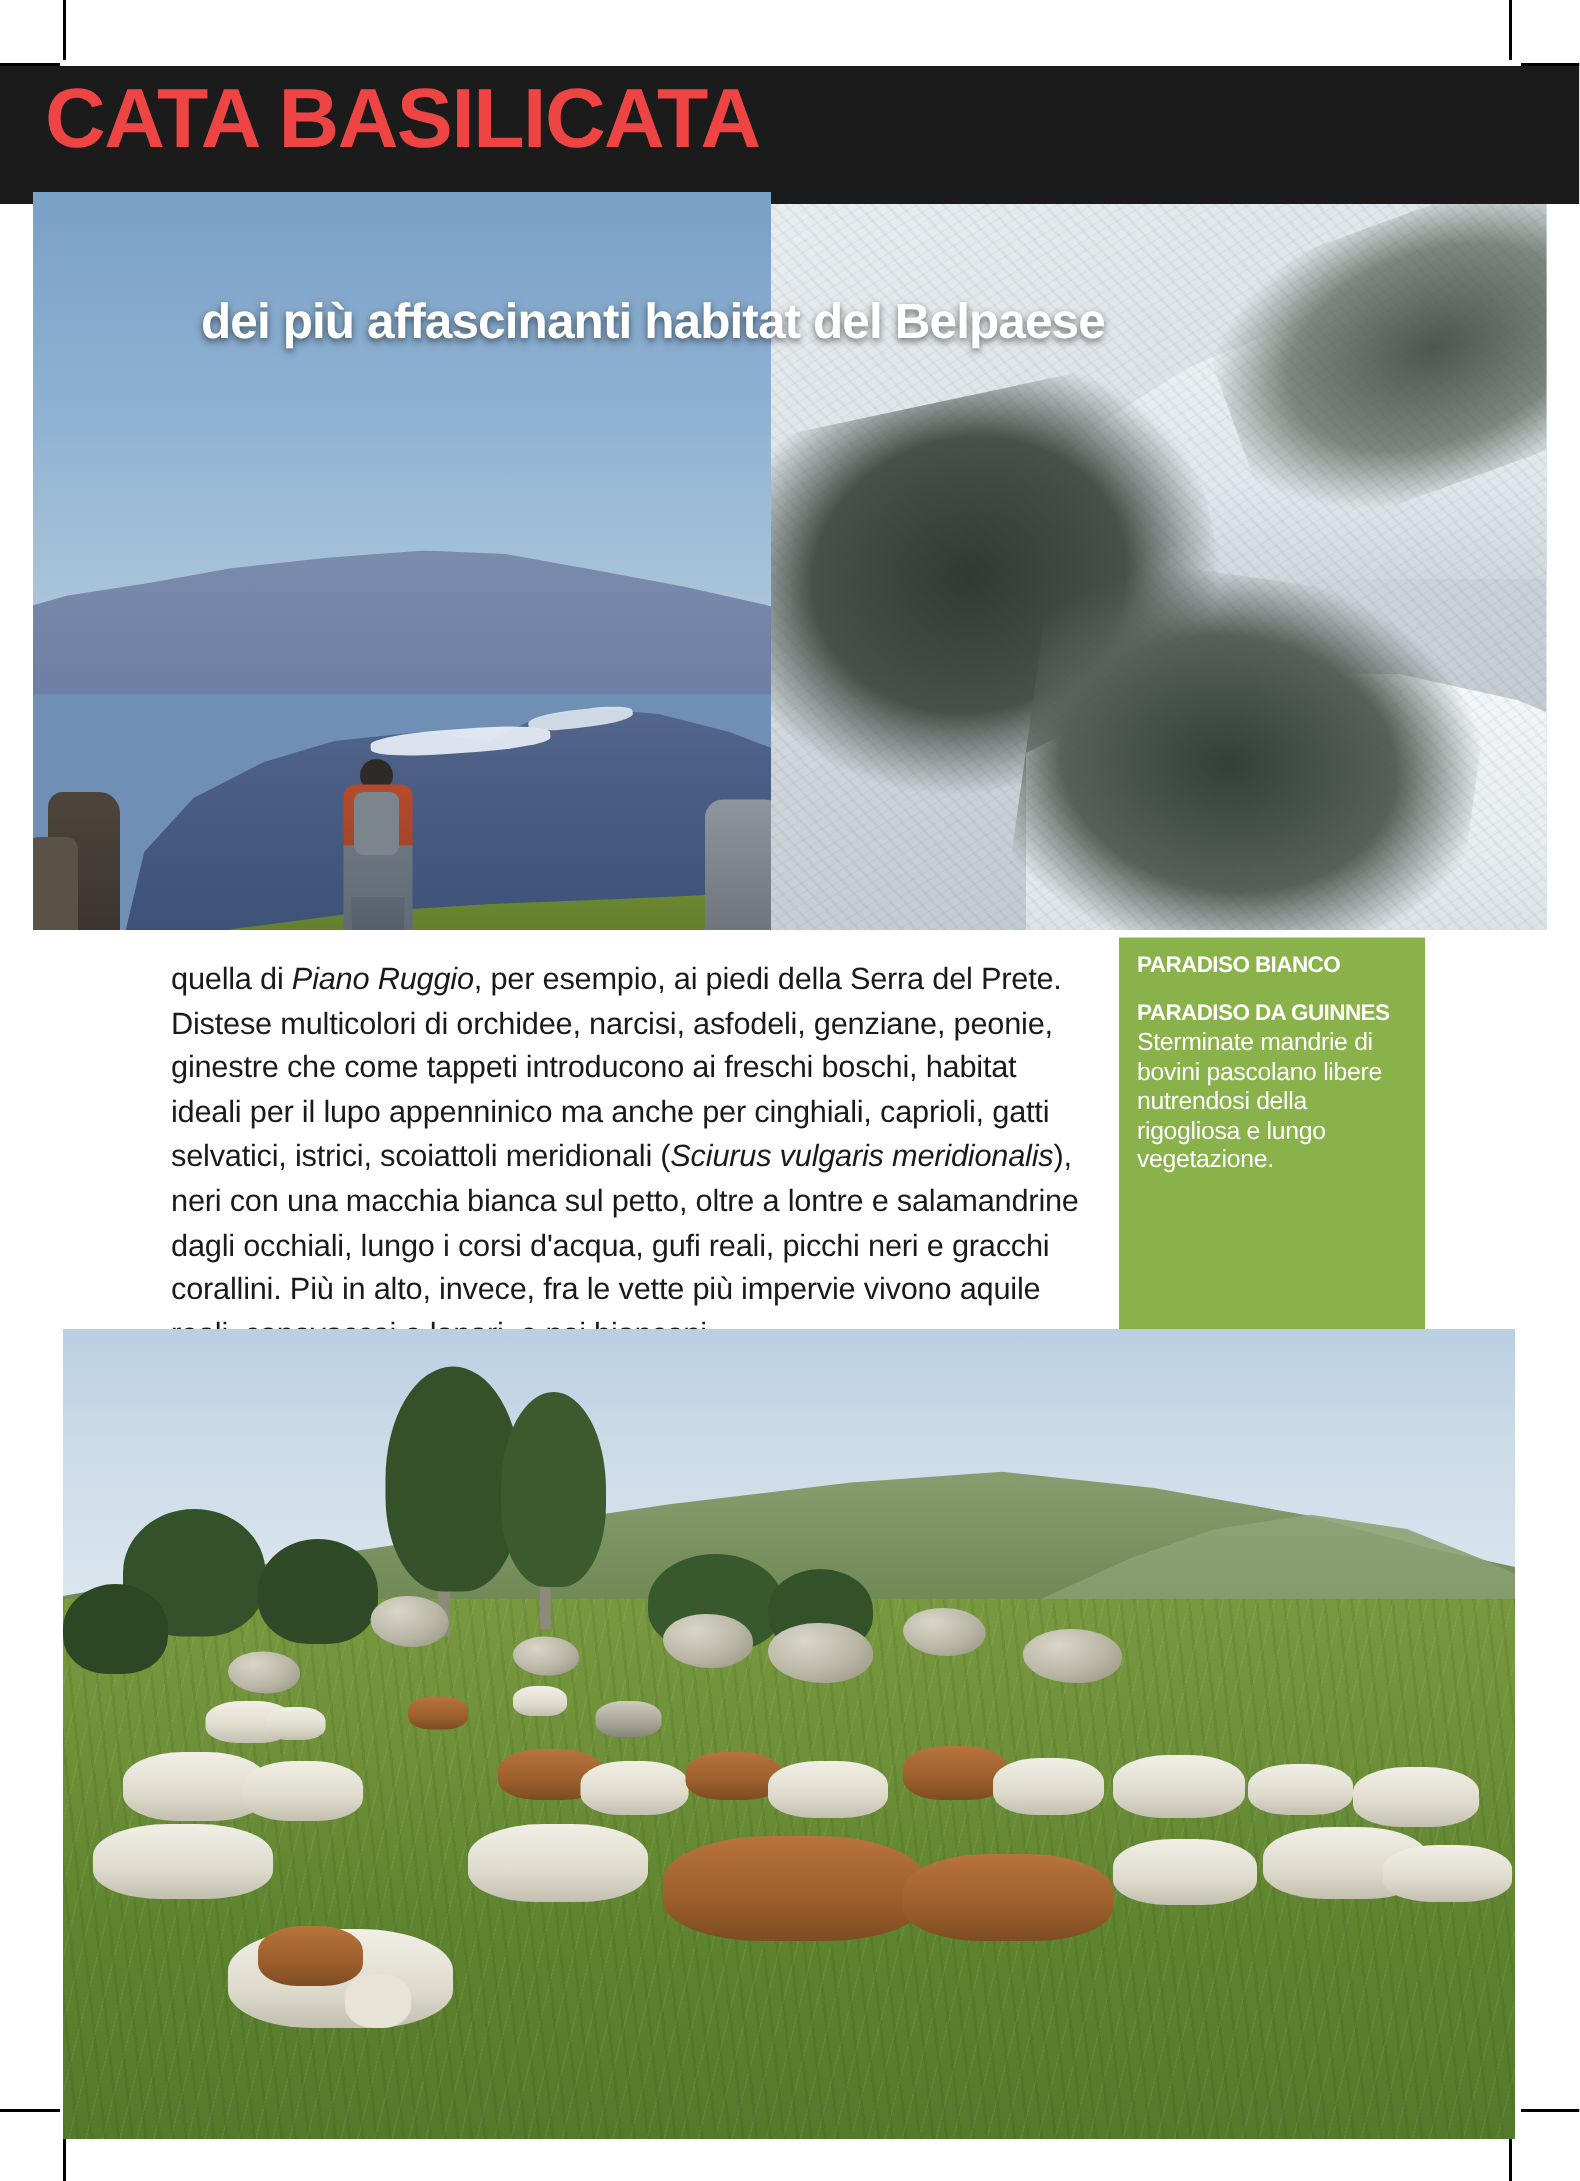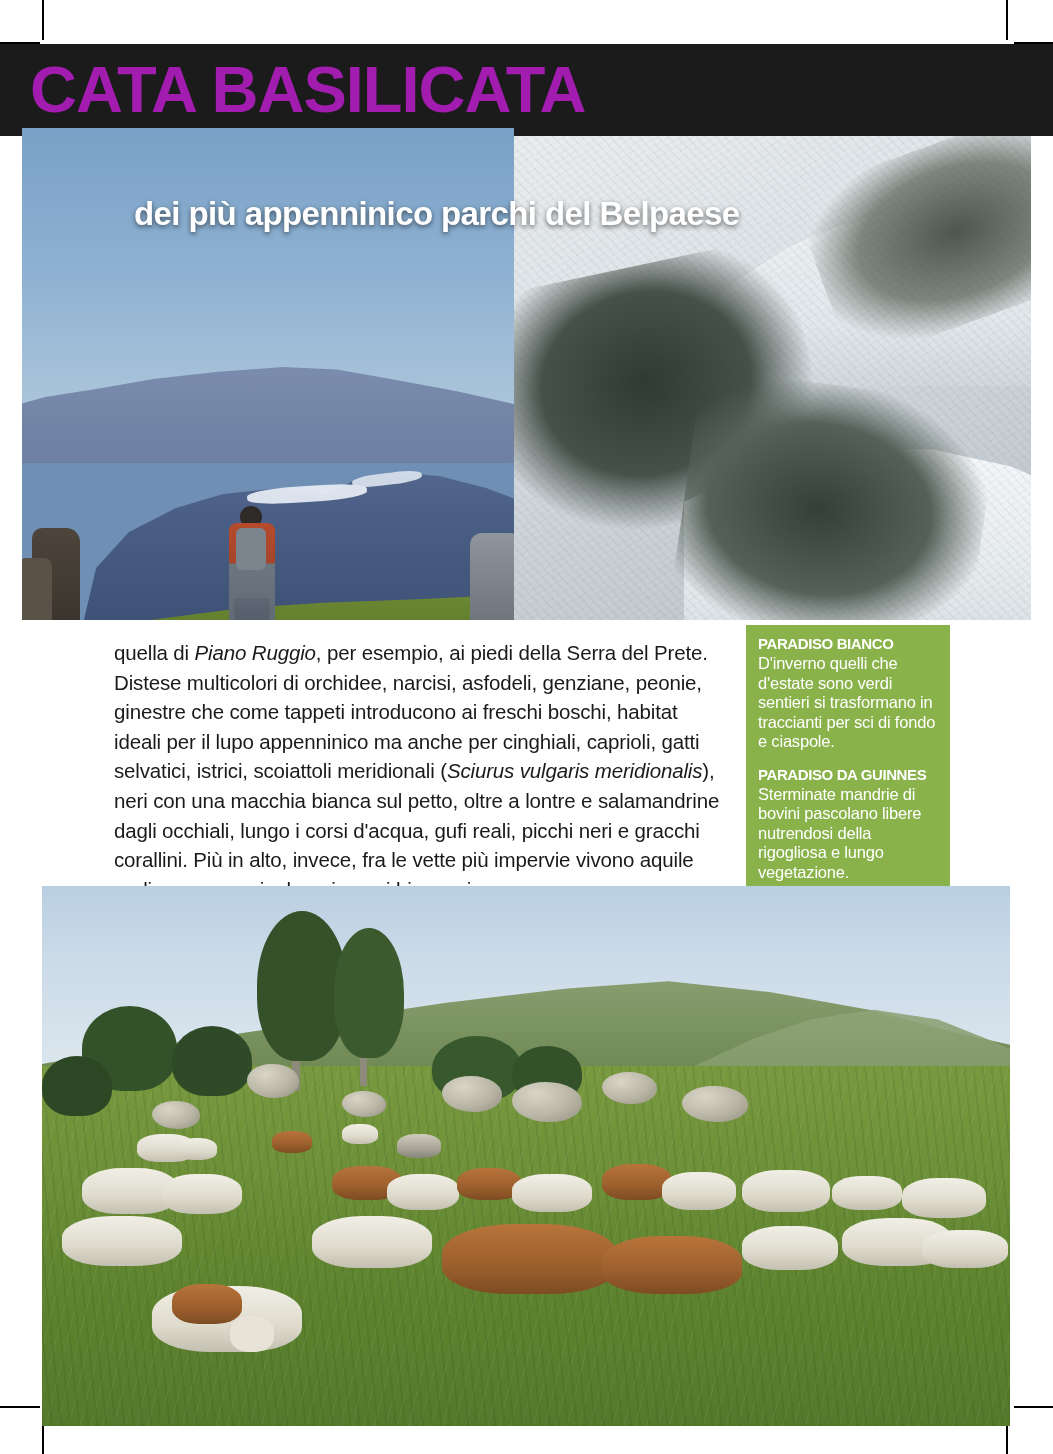--- a/index.html
+++ b/index.html
@@ -37,25 +37,25 @@
     position: absolute;
     left: 0;
     top: 44px;
     width: 1053px;
     height: 92px;
     background: #1b1b1b;
   }
   .masthead-title {
     position: absolute;
     left: 30px;
-    top: 48px;
+    top: 37px;
     width: 1000px;
     height: 84px;
-    color: #a21caf;
-    font-size: 65px;
+    color: #ef4444;
+    font-size: 56px;
     line-height: 84px;
     font-weight: bold;
     letter-spacing: -1px;
     white-space: nowrap;
     overflow: hidden;
     font-family: "Liberation Sans", sans-serif;
   }
 
   
   .photo-hiker {
@@ -333,32 +333,31 @@
   <div class="photo-snow">
     <div class="psn-base"></div>
     <div class="psn-ridge"></div>
     <div class="psn-dark3"></div>
     <div class="psn-dark1"></div>
     <div class="psn-white-field"></div>
     <div class="psn-dark2"></div>
     <div class="psn-tex"></div>
   </div>
 
-  <div class="subhead">dei più appenninico parchi del Belpaese</div>
+  <div class="subhead">dei più affascinanti habitat del Belpaese</div>
 
   <div class="body-panel">
     <div class="body-text">
       <span>quella di </span><i>Piano Ruggio</i><span>, per esempio, ai piedi della Serra del Prete. Distese multicolori di orchidee, narcisi, asfodeli, genziane, peonie, ginestre che come tappeti introducono ai freschi boschi, habitat ideali per il lupo appenninico ma anche per cinghiali, caprioli, gatti selvatici, istrici, scoiattoli meridionali (</span><i>Sciurus vulgaris meridionalis</i><span>), neri con una macchia bianca sul petto, oltre a lontre e salamandrine dagli occhiali, lungo i corsi d'acqua, gufi reali, picchi neri e gracchi corallini. Più in alto, invece, fra le vette più impervie vivono aquile reali, capovaccai e lanari, e poi bianconi,</span>
     </div>
   </div>
 
   <div class="green-box">
     <div class="gb-inner">
       <div class="gb-head">PARADISO BIANCO</div>
-      <div class="gb-body">D'inverno quelli che d'estate sono verdi sentieri si trasformano in traccianti per sci di fondo e ciaspole.</div>
       <div class="gb-gap"></div>
       <div class="gb-head">PARADISO DA GUINNES</div>
       <div class="gb-body">Sterminate mandrie di bovini pascolano libere nutrendosi della rigogliosa e lungo vegetazione.</div>
     </div>
   </div>
 
   <div class="photo-pasture">
     <div class="pp-sky"></div>
     <div class="pp-hill-far"></div>
     <div class="pp-hill-right"></div>

